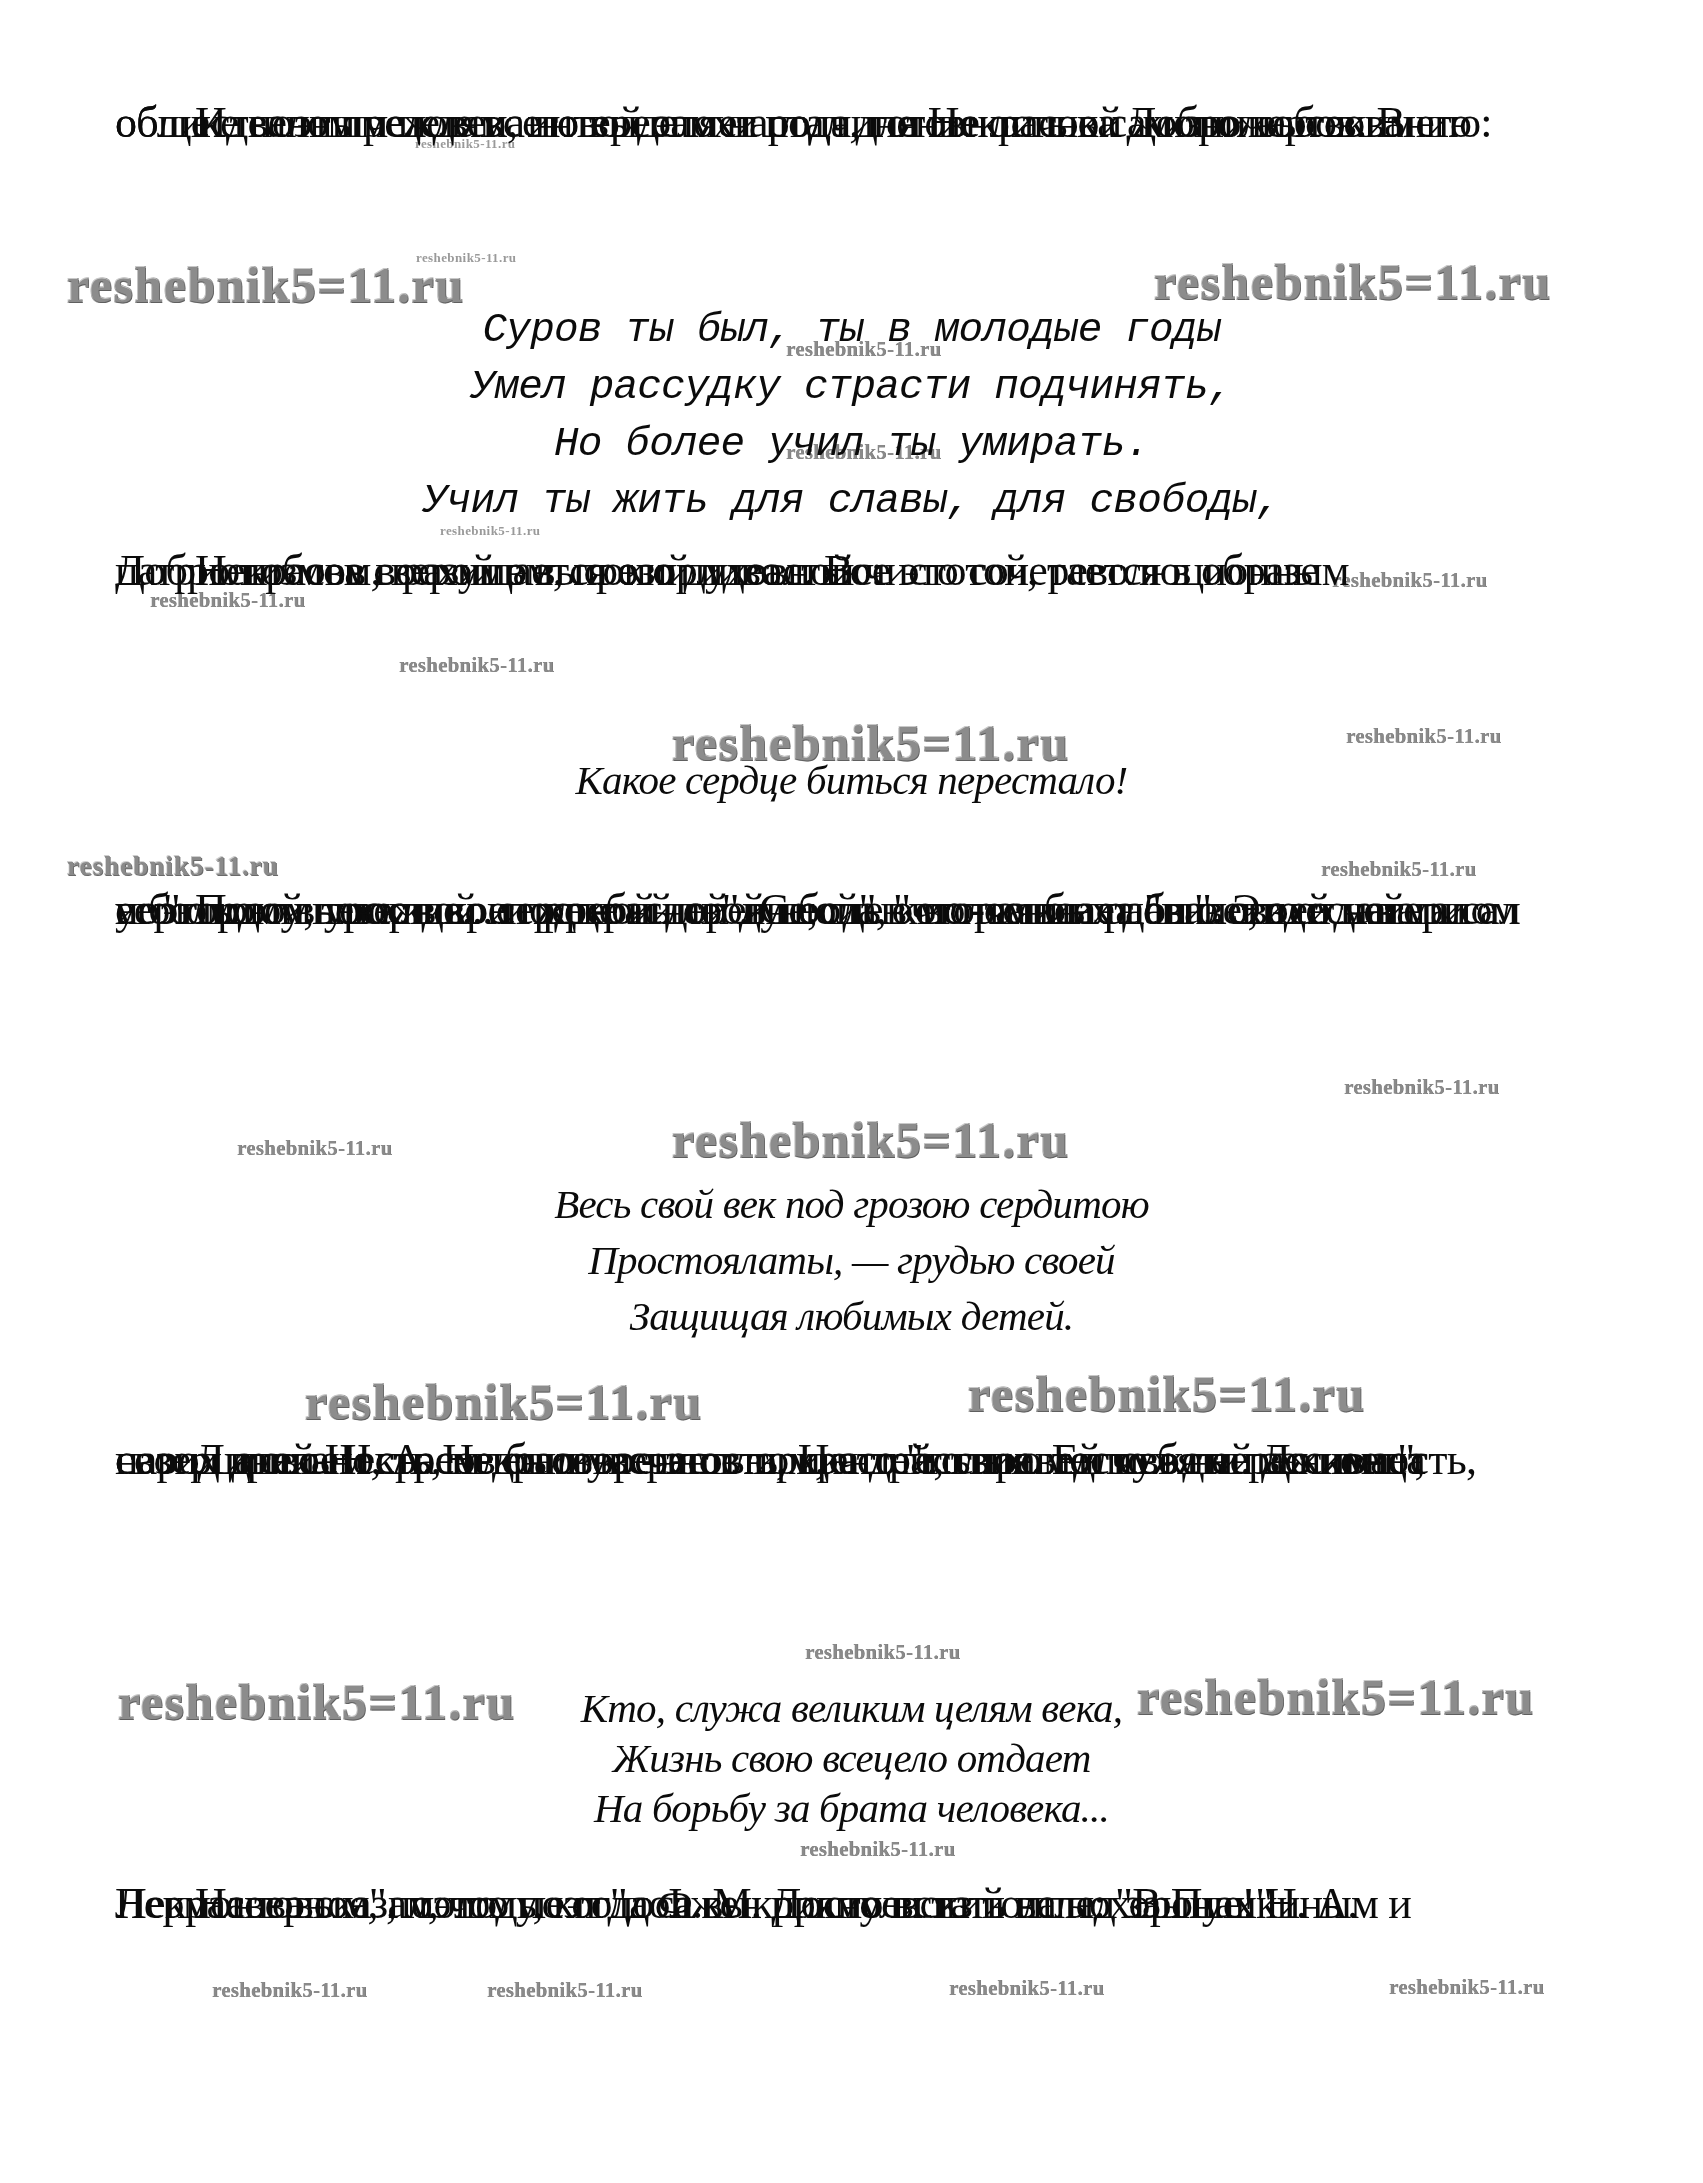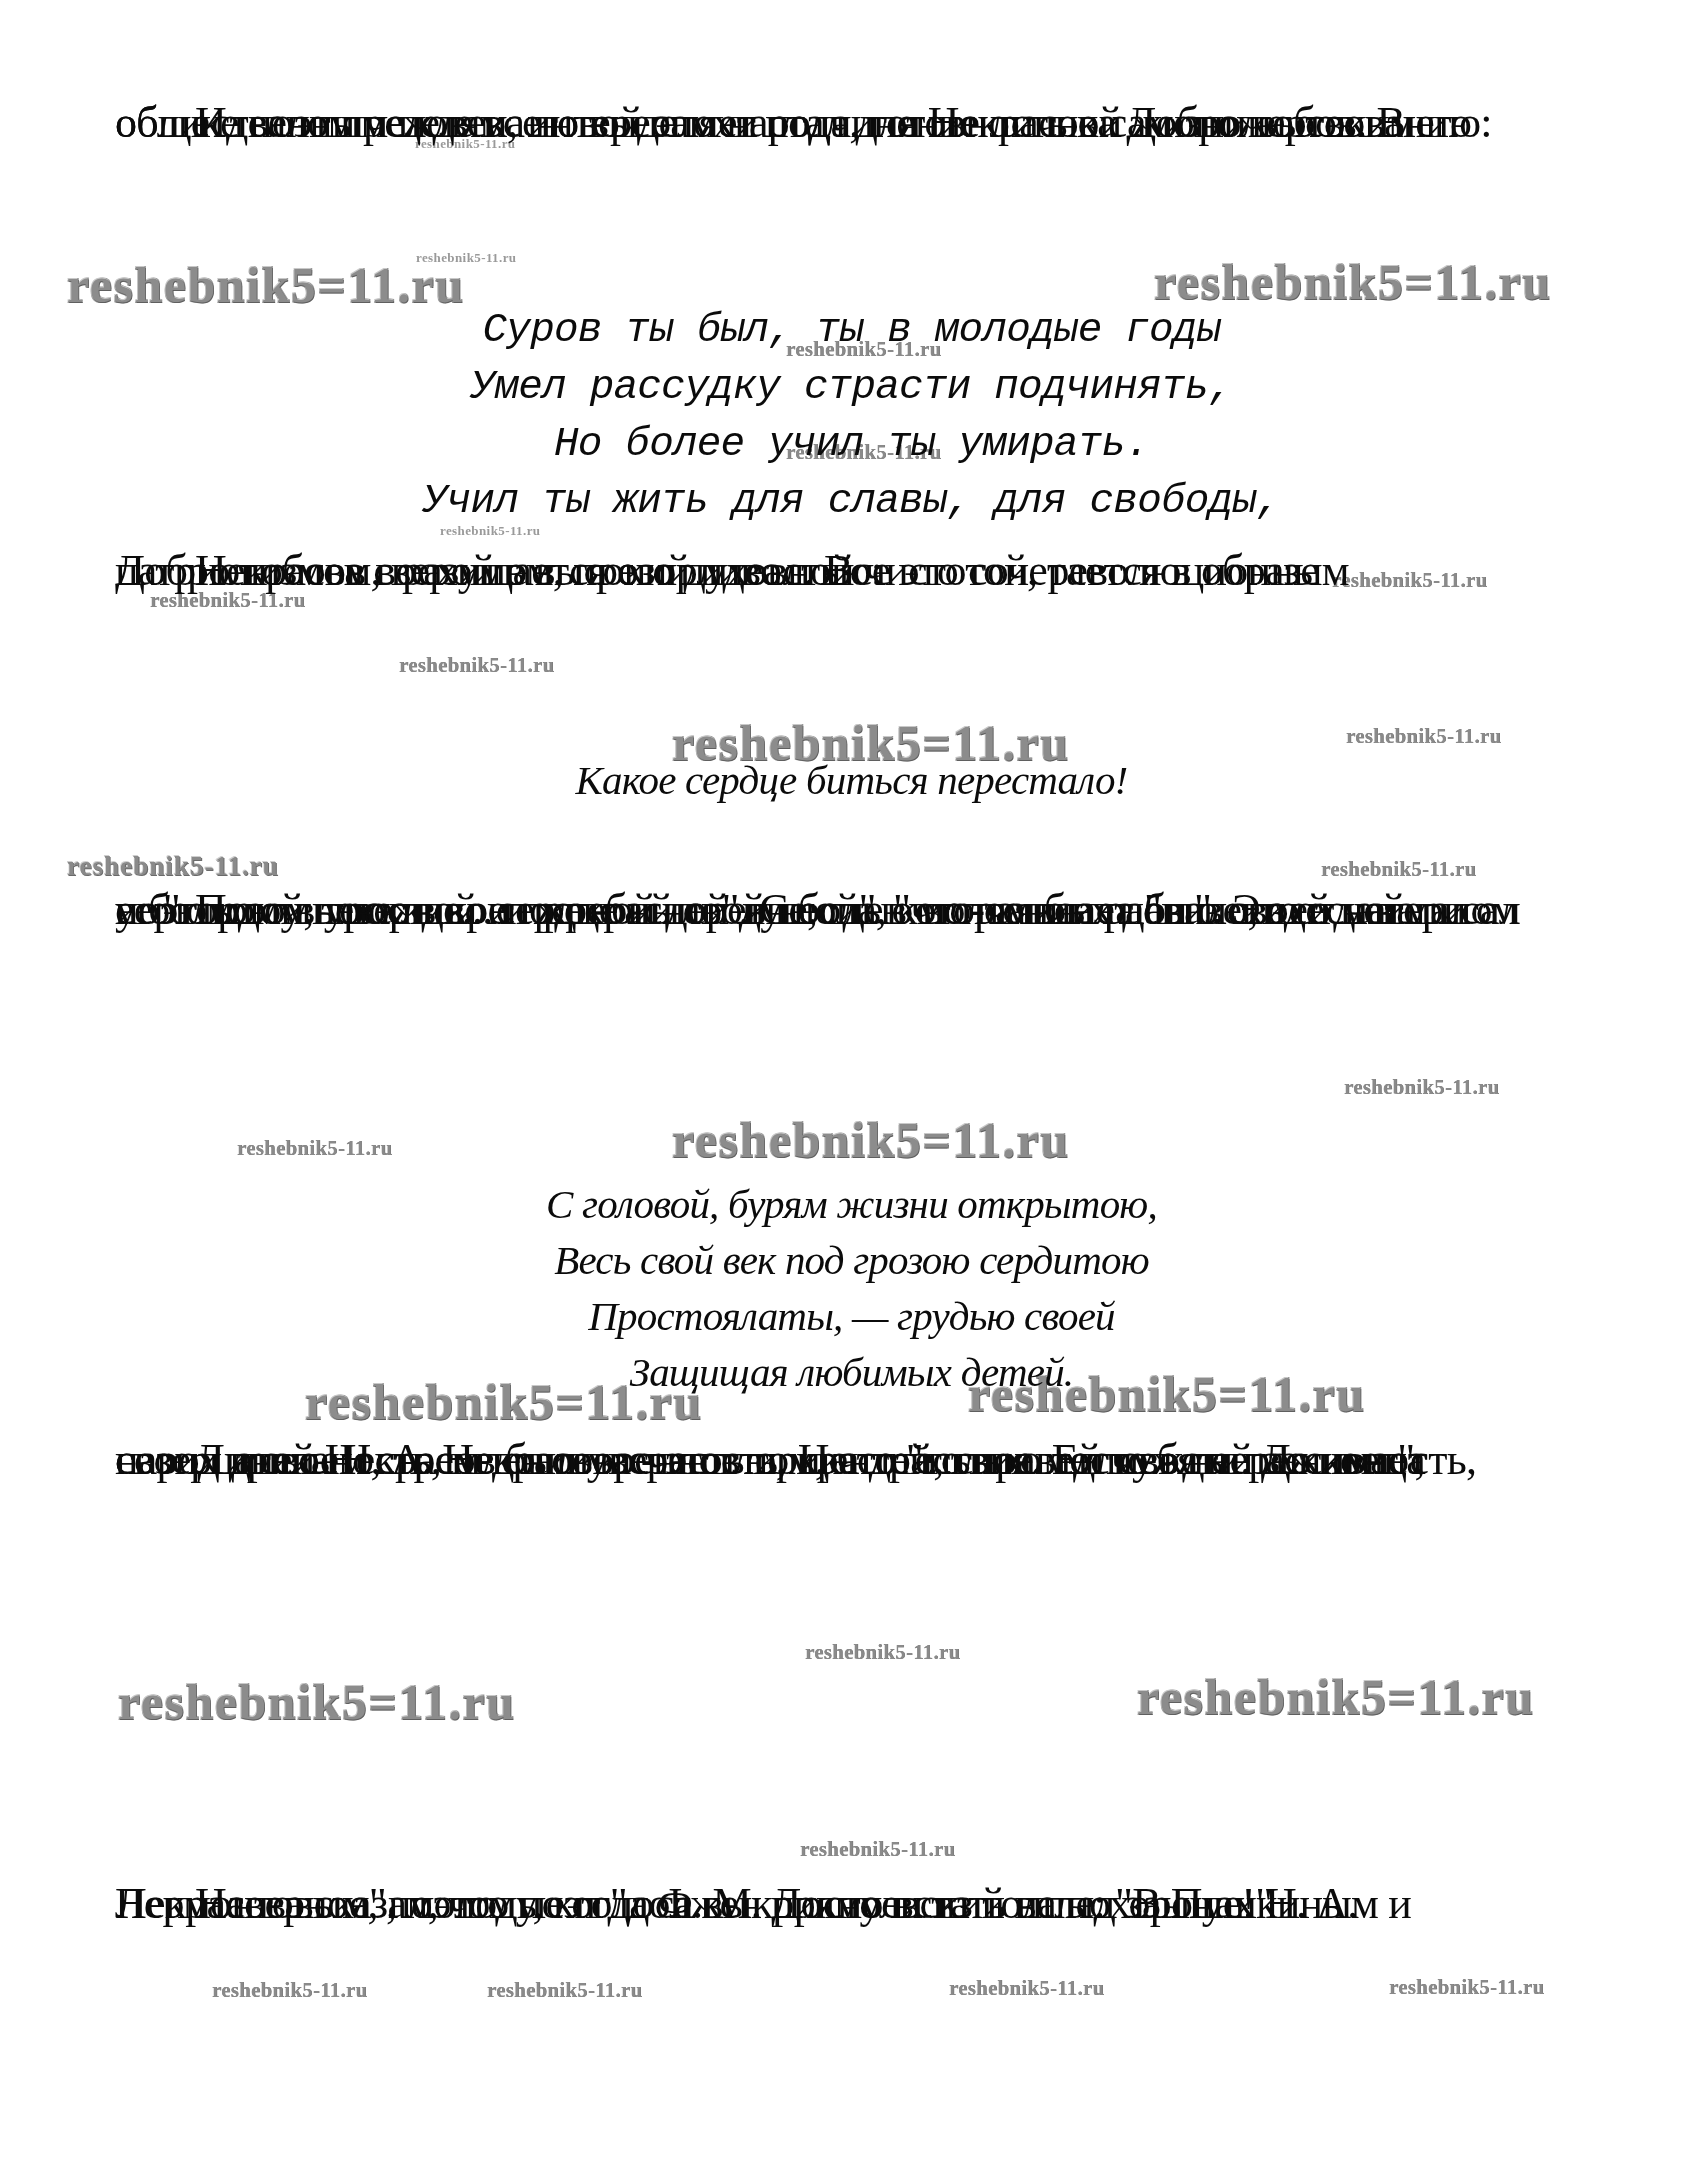--- a/index.html
+++ b/index.html
@@ -98,33 +98,37 @@
 
   <div class="para body-text p3">
     <div class="line indent">Поэт вырос в крепостной деревне, где "что-то всех давило, здесь в малом</div>
     <div class="line">и большом тоскливо сердце ныло". С болью вспоминает он о своей матери с</div>
     <div class="line">ее "гордой, упорной и прекрасной душой", которая была "навеки отдана</div>
     <div class="line">угрюмому невежде... и жребий свой несла в молчании рабы". Это о ней писал</div>
     <div class="line">поэт:</div>
   </div>
 
   <div class="poem poem3">
-    <div class="line">С головой, бурям жизни открытою,</div>
     <div class="line">Весь свой век под грозою сердитою</div>
     <div class="line">Простоялаты, — грудью своей</div>
     <div class="line">Защищая любимых детей.</div>
   </div>
 
   <div class="para body-text p4">
     <div class="line indent">Лирика Н, А. Некрасова - это лирика действия. Ей чужды пассивность,</div>
     <div class="line">созерцательность, недоговоренность. Центральное место в ней занимает</div>
     <div class="line">народ в своем стремлении к счастью, красоте, справедливости. До конца</div>
     <div class="line">своих дней Некрасов был уверен в том, что "только тот себя переживет",</div>
   </div>
 
+  <div class="poem poem4">
+    <div class="line">Кто, служа великим целям века,</div>
+    <div class="line">Жизнь свою всецело отдает</div>
+    <div class="line">На борьбу за брата человека...</div>
+  </div>
 
   <div class="para body-text p5">
     <div class="line indent">Наверное, поэтому, когда Ф. М. Достоевский на похоронах Н. А.</div>
     <div class="line">Некрасова сказал, что поэт "должен прямо встать вслед за Пушкиным и</div>
     <div class="line">Лермонтовым", молодые голоса выкрикнули из толпы: "Выше!"</div>
   </div>
 
 </div>
 
 

